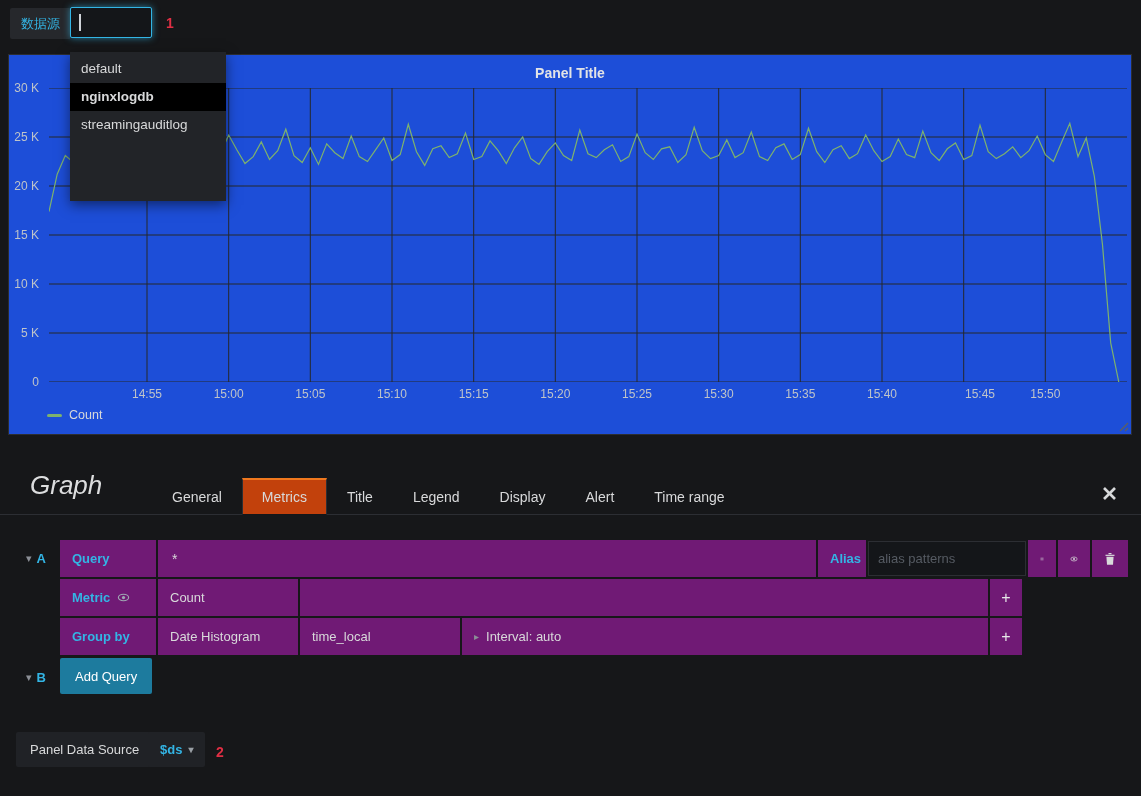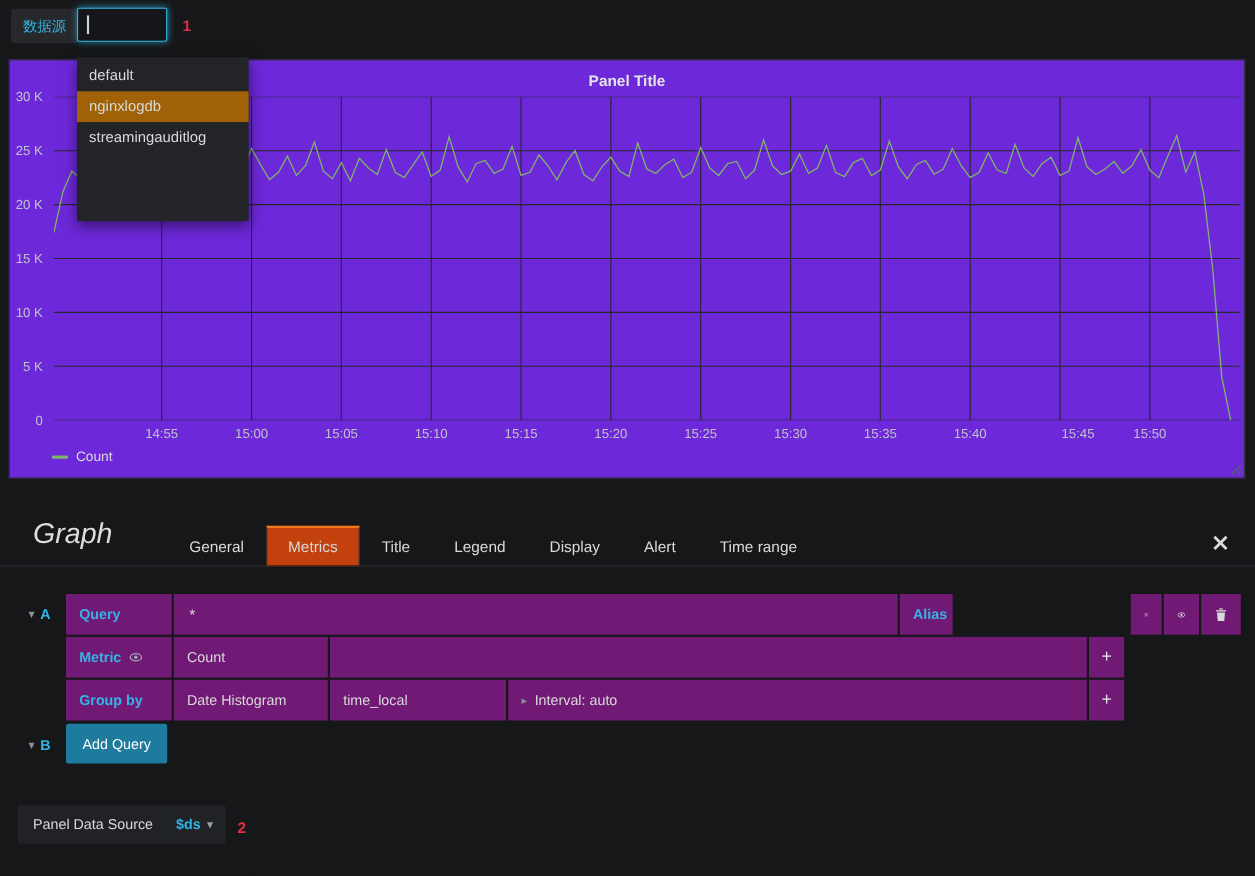--- a/index.html
+++ b/index.html
@@ -14,24 +14,24 @@
             box-shadow:0 0 7px rgba(51,181,229,.65);border-radius:2px;}
   .caret-line{position:absolute;left:8px;top:6px;width:1.5px;height:17px;background:#cfd3d8;
               animation:blink 1.2s step-end infinite;}
   @keyframes blink{50%{opacity:0;}}
   .anno{font-size:14px;font-weight:bold;}
 
   
   .dropdown{left:70px;top:52px;width:156px;height:149px;background:#222428;z-index:30;
             box-shadow:0 4px 12px rgba(0,0,0,.5);padding-top:3px;}
   .dd-item{height:28px;line-height:28px;padding:0 11px;font-size:13.5px;color:#d8d9da;cursor:pointer;}
-  .dd-item.hl{background:#a16207;}
-
-  
-  .panel{left:8px;top:54px;width:1124px;height:381px;background:#6d28d9;border:1px solid #2b2d31;}
+  .dd-item.hl{background:#000000;font-weight:bold;}
+
+  
+  .panel{left:8px;top:54px;width:1124px;height:381px;background:#1d4ed8;border:1px solid #2b2d31;}
   .panel-title{left:0;right:0;top:10px;text-align:center;font-size:14px;font-weight:bold;color:#e3e4e6;}
   .plot-wrap{left:40px;top:33px;width:1078px;height:294px;}
   .y-axis{left:0;top:33px;width:34px;height:294px;}
   .y-axis span{position:absolute;right:4px;transform:translateY(-50%);font-size:12px;color:#bfc4c9;white-space:nowrap;text-align:right;}
   .x-axis{left:40px;top:332px;width:1078px;height:16px;}
   .x-axis span{position:absolute;top:0;transform:translateX(-50%);font-size:12px;color:#bfc4c9;white-space:nowrap;}
   .legend{left:38px;top:353px;display:flex;align-items:center;gap:7px;font-size:12.5px;color:#d8d9da;cursor:pointer;}
   .legend-swatch{width:15px;height:3px;border-radius:2px;background:#7eb26d;}
   .resize-h{right:2px;bottom:2px;width:11px;height:11px;cursor:se-resize;}
 
@@ -171,20 +171,21 @@
 <div class="row" style="top:540px;">
   <div class="collapse">
     <span class="tri">▾</span>
     <span class="ltr">A</span>
   </div>
   <div class="cell label-cell" style="left:38px;width:96px;">Query</div>
   <div class="cell" style="left:136px;width:658px;">
     <input class="qinput" value="*" style="">
   </div>
   <div class="cell label-cell" style="left:796px;width:48px;">Alias</div>
+  <input class="alias-input" style="left: 846px; width: 158px;" placeholder="alias patterns">
   <div class="cell icon-btn" style="left:1006px;width:28px;">
     <svg width="14" height="14" viewBox="0 0 16 16">
       <rect x="2" y="3.2" width="12" height="1.7" fill="#d8d9da"></rect>
       <rect x="2" y="7.1" width="12" height="1.7" fill="#d8d9da"></rect>
       <rect x="2" y="11" width="12" height="1.7" fill="#d8d9da"></rect>
     </svg>
   </div>
   <div class="cell icon-btn" style="left:1036px;width:32px;">
     <svg width="16" height="16" viewBox="0 0 16 16">
       <ellipse cx="8" cy="8" rx="6.3" ry="4" fill="none" stroke="#d8d9da" stroke-width="1.4"></ellipse>

